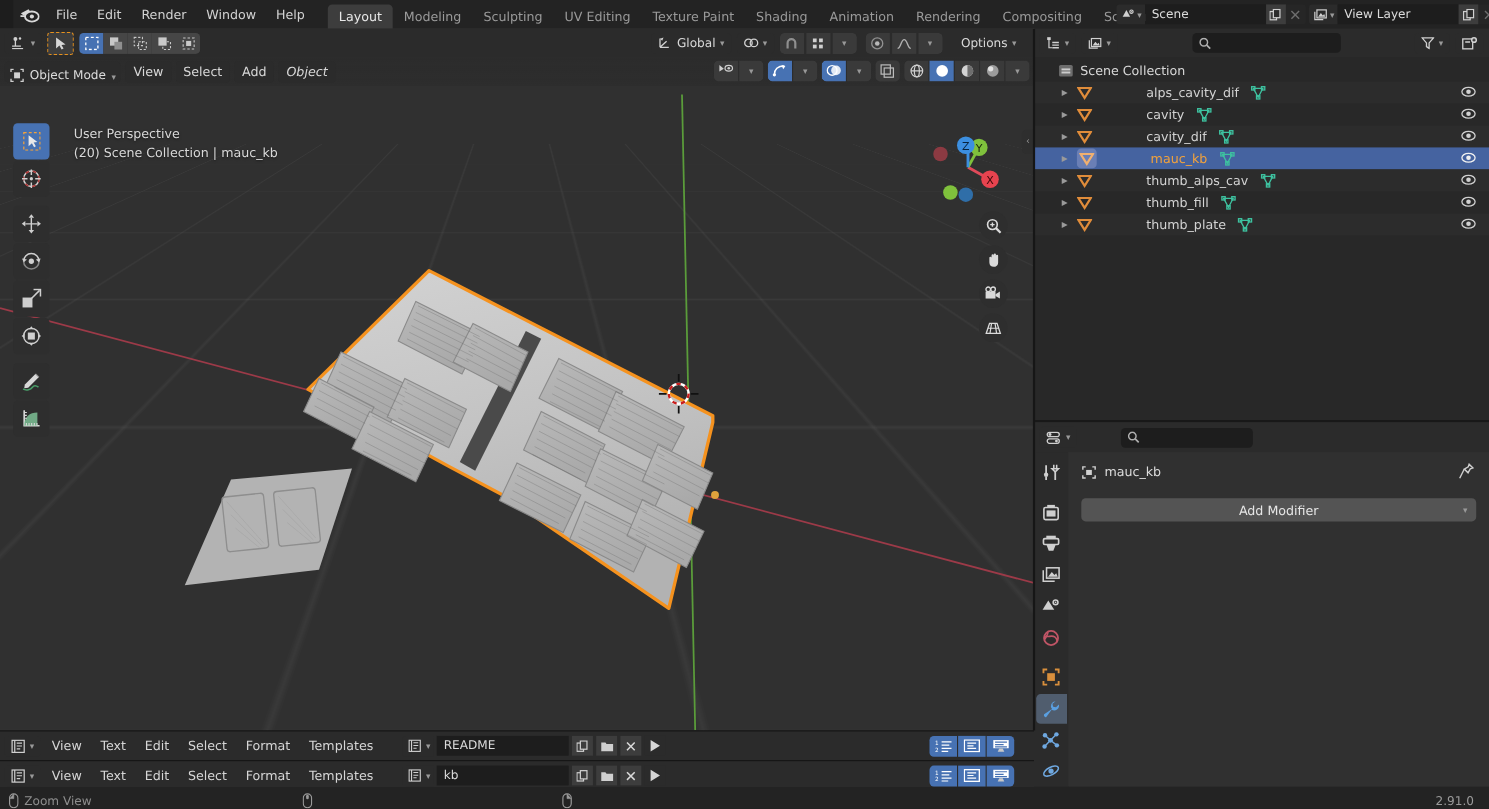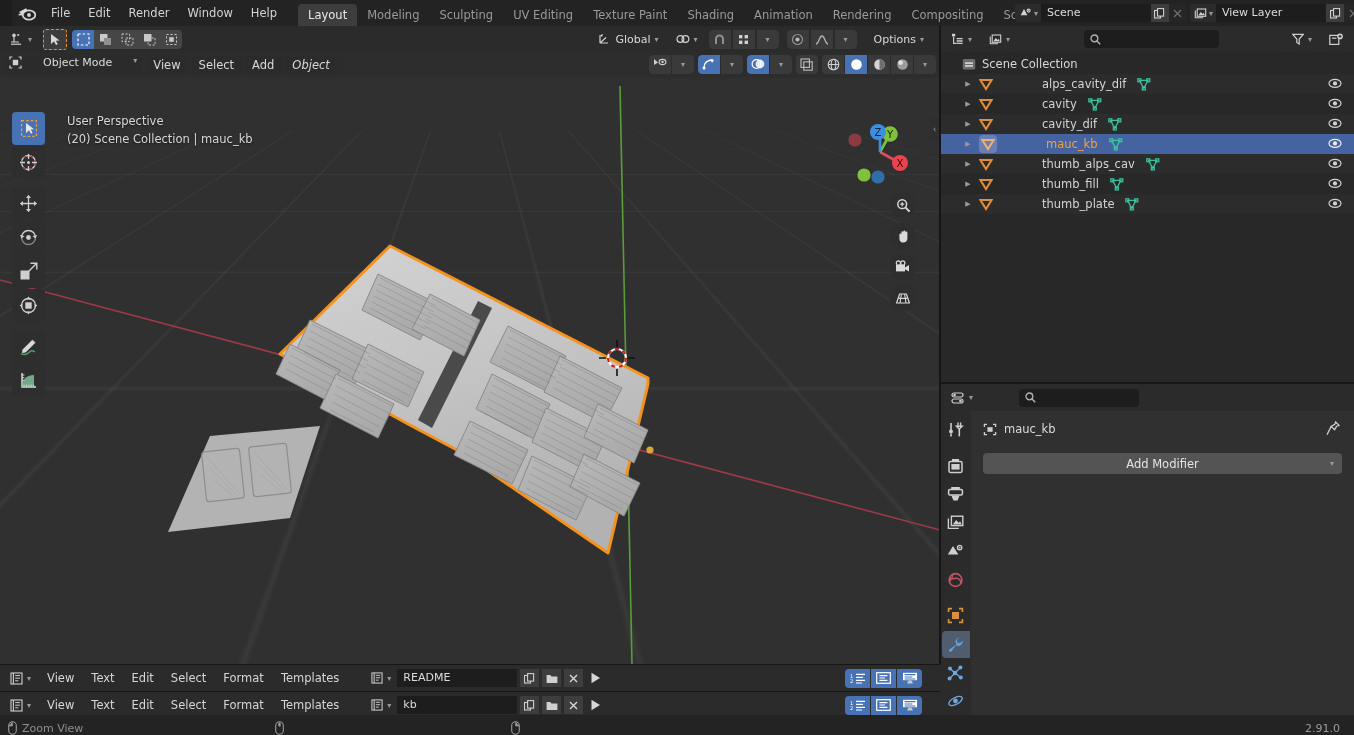--- a/index.html
+++ b/index.html
@@ -85,21 +85,21 @@
   }
   .sq-btn.on { background: #4772b3; }
   .pill {
     background: #2b2b2b; border-radius: 4px; height: 19px; display: flex;
     align-items: center; padding: 0 6px; gap: 4px; font-size: 11px; color: #d8d8d8;
   }
   .pill-flat { background: transparent; }
   .hdr-menu { padding: 0 7px; height: 19px; line-height: 19px; font-size: 11.5px; color: #d8d8d8; border-radius: 3px; }
   .mode-sel {
     background: #2b2b2b; border-radius: 4px; height: 19px; display: flex;
-    align-items: flex-start; padding: 0 5px; gap: 21px; font-size: 11px; color: #dcdcdc;
+    align-items: flex-end; padding: 0 5px; gap: 5px; font-size: 11px; color: #dcdcdc;
   }
   .chev { font-size: 8px; color: #999; }
 
   .vp-right-hdr {
     position: absolute; right: 4px; top: 27px; height: 22px;
     display: flex; align-items: center; gap: 4px;
   }
 
   
   .vp-text {

